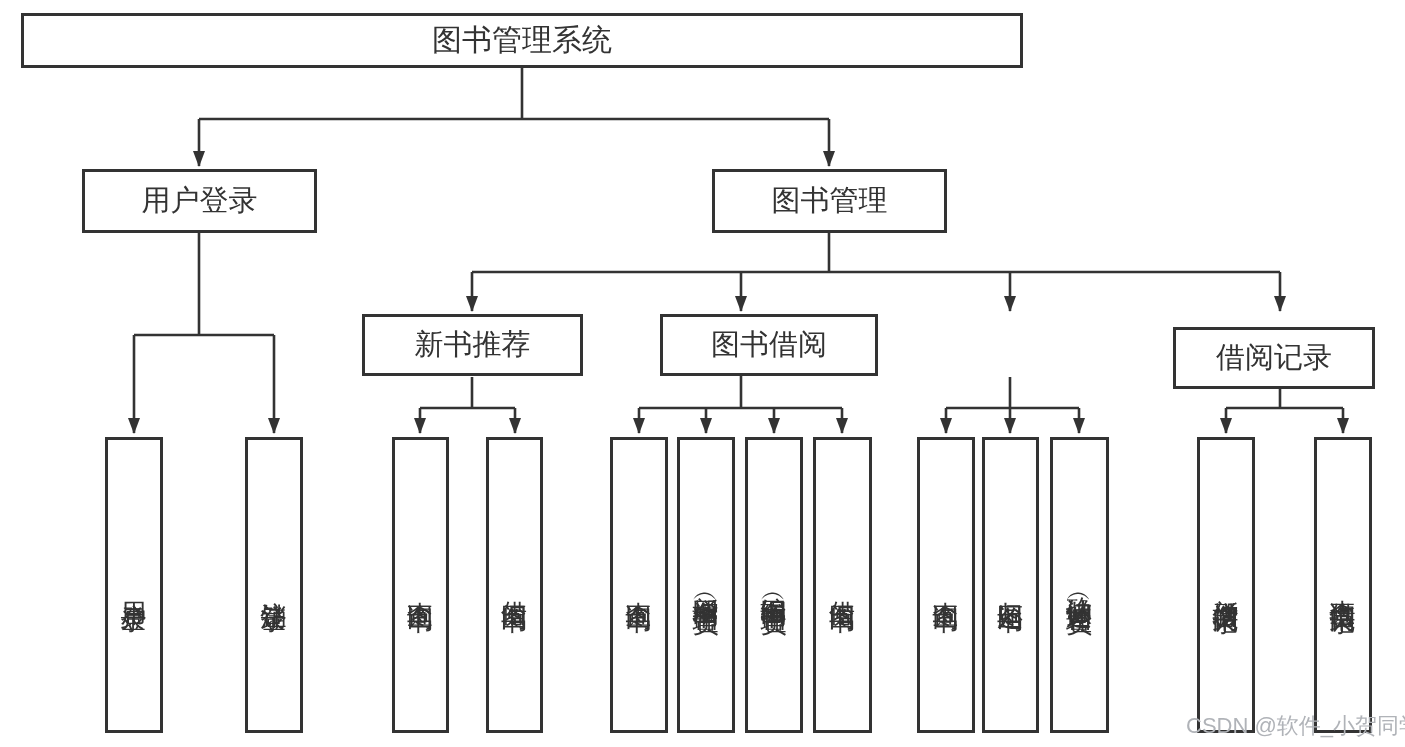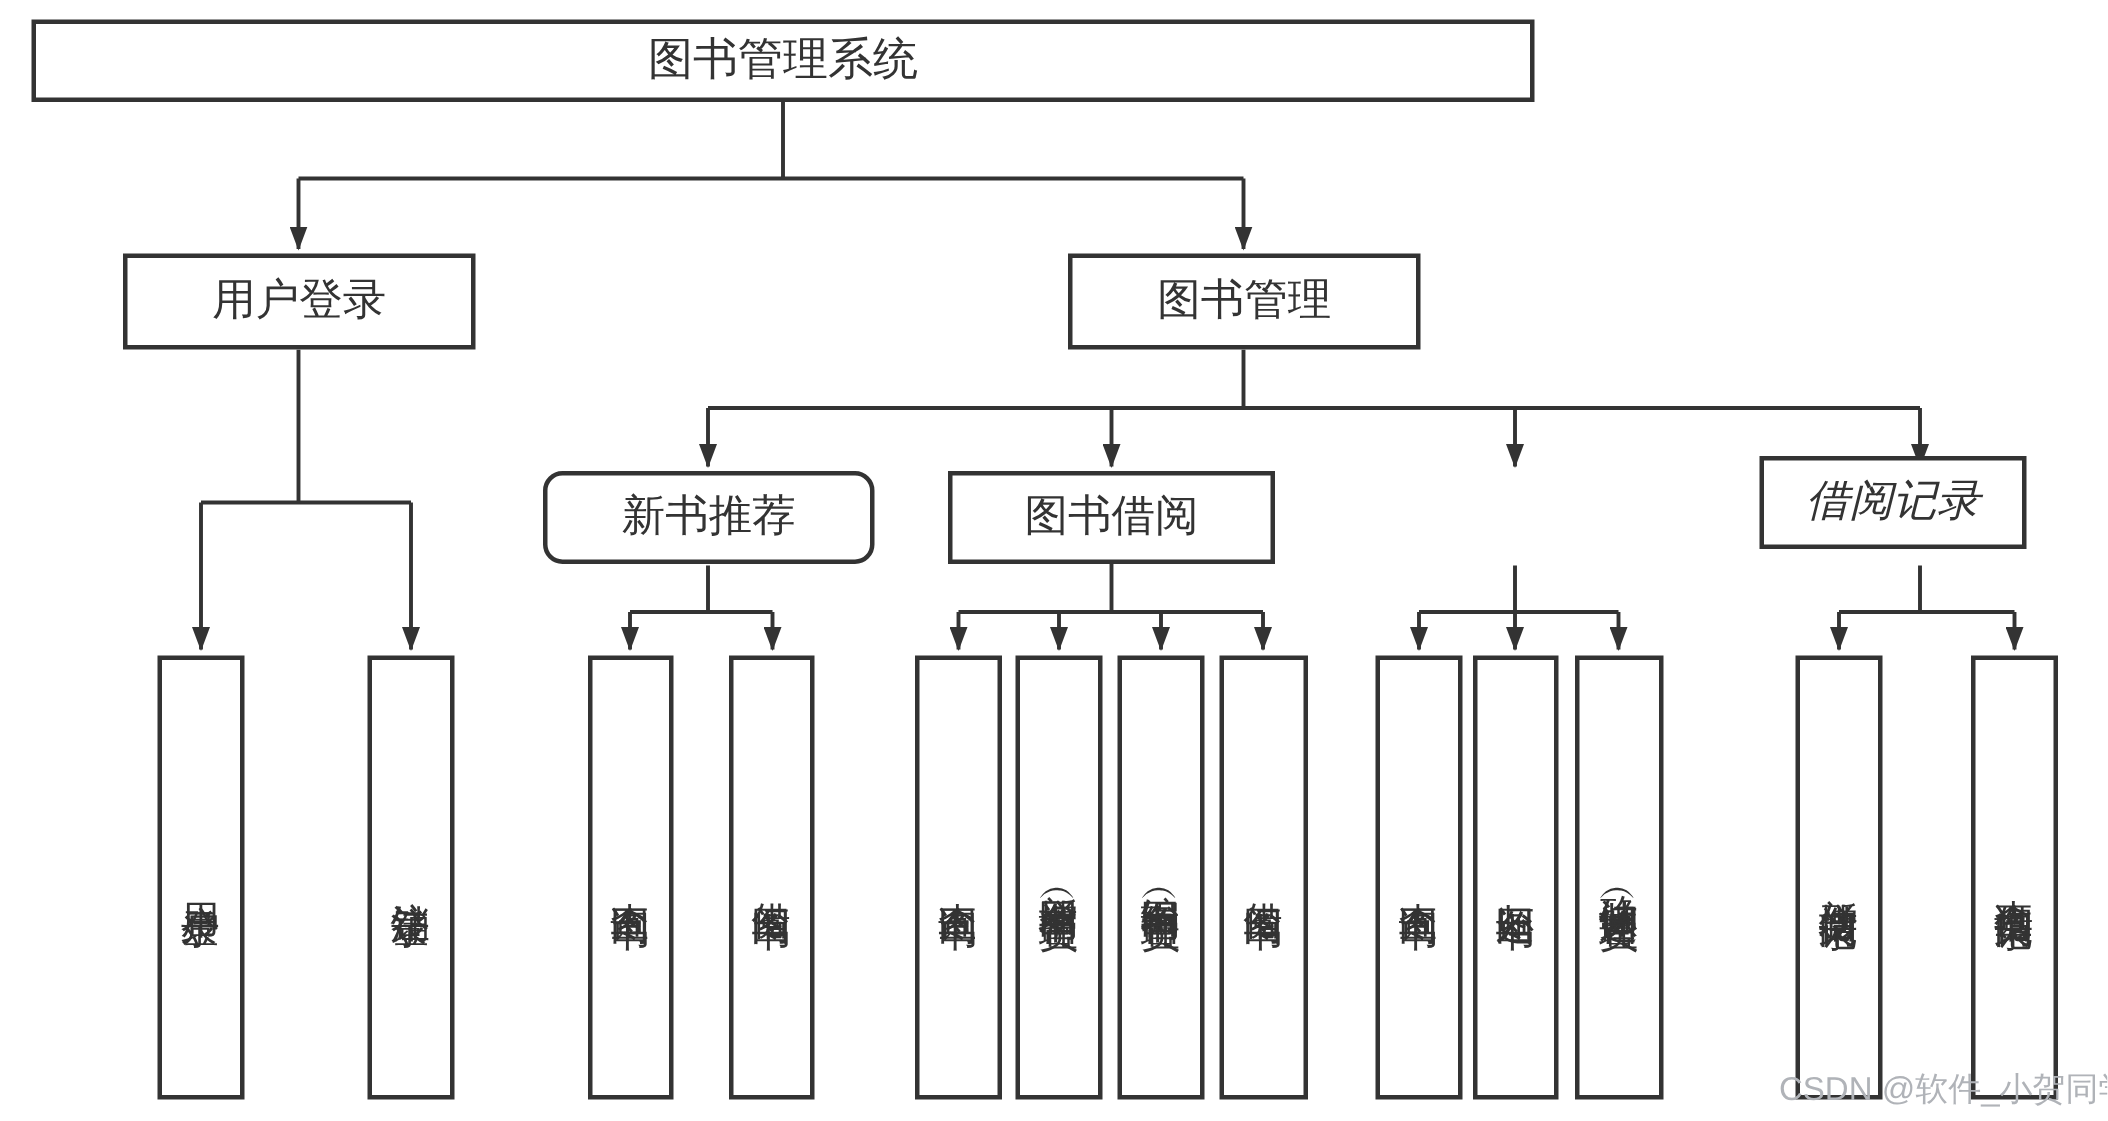--- a/index.html
+++ b/index.html
@@ -93,23 +93,23 @@
       <path d="M1226,408 V433" marker-end="url(#arw)"></path>
       <path d="M1343,408 V433" marker-end="url(#arw)"></path>
     </g>
   </svg>
 
   <div class="node h root" style="left:21px; top:13px; width:1002px; height:55px;">图书管理系统</div>
 
   <div class="node h" style="left:82px; top:169px; width:235px; height:64px;">用户登录</div>
   <div class="node h" style="left:712px; top:169px; width:235px; height:64px;text-align:center;">图书管理</div>
 
-  <div class="node h" style="left:362px; top:314px; width:221px; height:62px;border-radius:13px;">新书推荐</div>
-  <div class="node h" style="left:632px; top:314px; width:218px; height:62px;">图书借阅</div>
-  <div class="node h" style="left:1173px; top:304px; width:178px; height:62px;font-style:italic;">借阅记录</div>
+  <div class="node h" style="left:362px; top:314px; width:221px; height:62px;">新书推荐</div>
+  <div class="node h" style="left:660px; top:314px; width:218px; height:62px;">图书借阅</div>
+  <div class="node h" style="left:1173px; top:327px; width:202px; height:62px;">借阅记录</div>
 
   <div class="node v" style="left:105px; top:437px; width:58px; height:296px;">用户登录</div>
   <div class="node v" style="left:245px; top:437px; width:58px; height:296px;">注销登录</div>
 
   <div class="node v" style="left:392px; top:437px; width:57px; height:296px;">查询图书</div>
   <div class="node v" style="left:486px; top:437px; width:57px; height:296px;">借阅图书</div>
 
   <div class="node v" style="left:610px; top:437px; width:58px; height:296px;">查询图书</div>
   <div class="node v" style="left:677px; top:437px; width:58px; height:296px;">新增图书（管理员）</div>
   <div class="node v" style="left:745px; top:437px; width:58px; height:296px;">编辑图书（管理员）</div>

